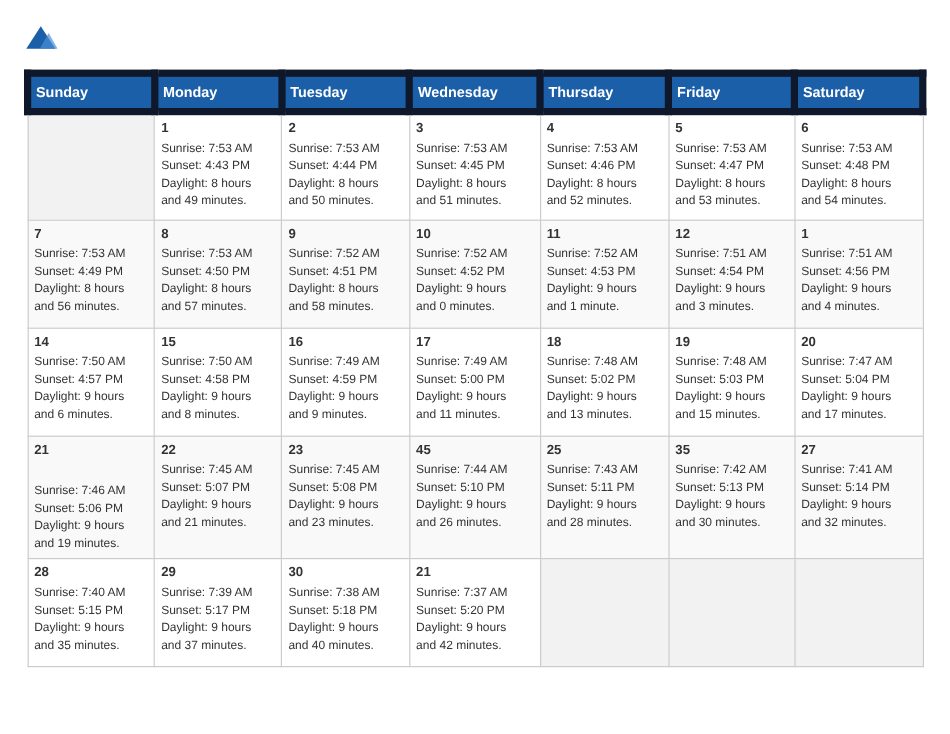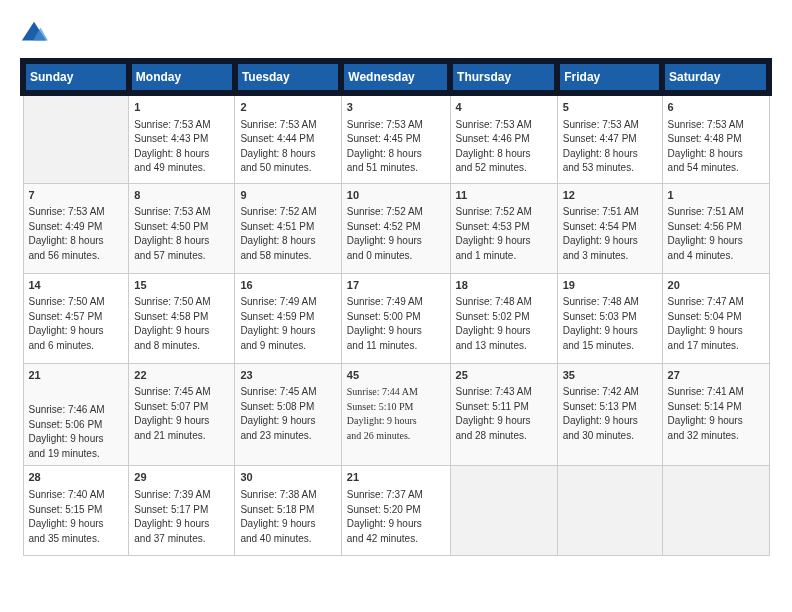--- a/index.html
+++ b/index.html
@@ -286,21 +286,21 @@
         </td>
         <td>
           <div class="day-num">23</div>
           <div class="day-info" style="white-space: pre-line;">Sunrise: 7:45 AM
 Sunset: 5:08 PM
 Daylight: 9 hours
 and 23 minutes.</div>
         </td>
         <td>
           <div class="day-num">45</div>
-          <div class="day-info" style="white-space: pre-line; font-family: Liberation Serif, serif;">Sunrise: 7:44 AM
+          <div class="day-info" style="white-space: pre-line;">Sunrise: 7:44 AM
 Sunset: 5:10 PM
 Daylight: 9 hours
 and 26 minutes.</div>
         </td>
         <td>
           <div class="day-num">25</div>
           <div class="day-info" style="white-space: pre-line;">Sunrise: 7:43 AM
 Sunset: 5:11 PM
 Daylight: 9 hours
 and 28 minutes.</div>

